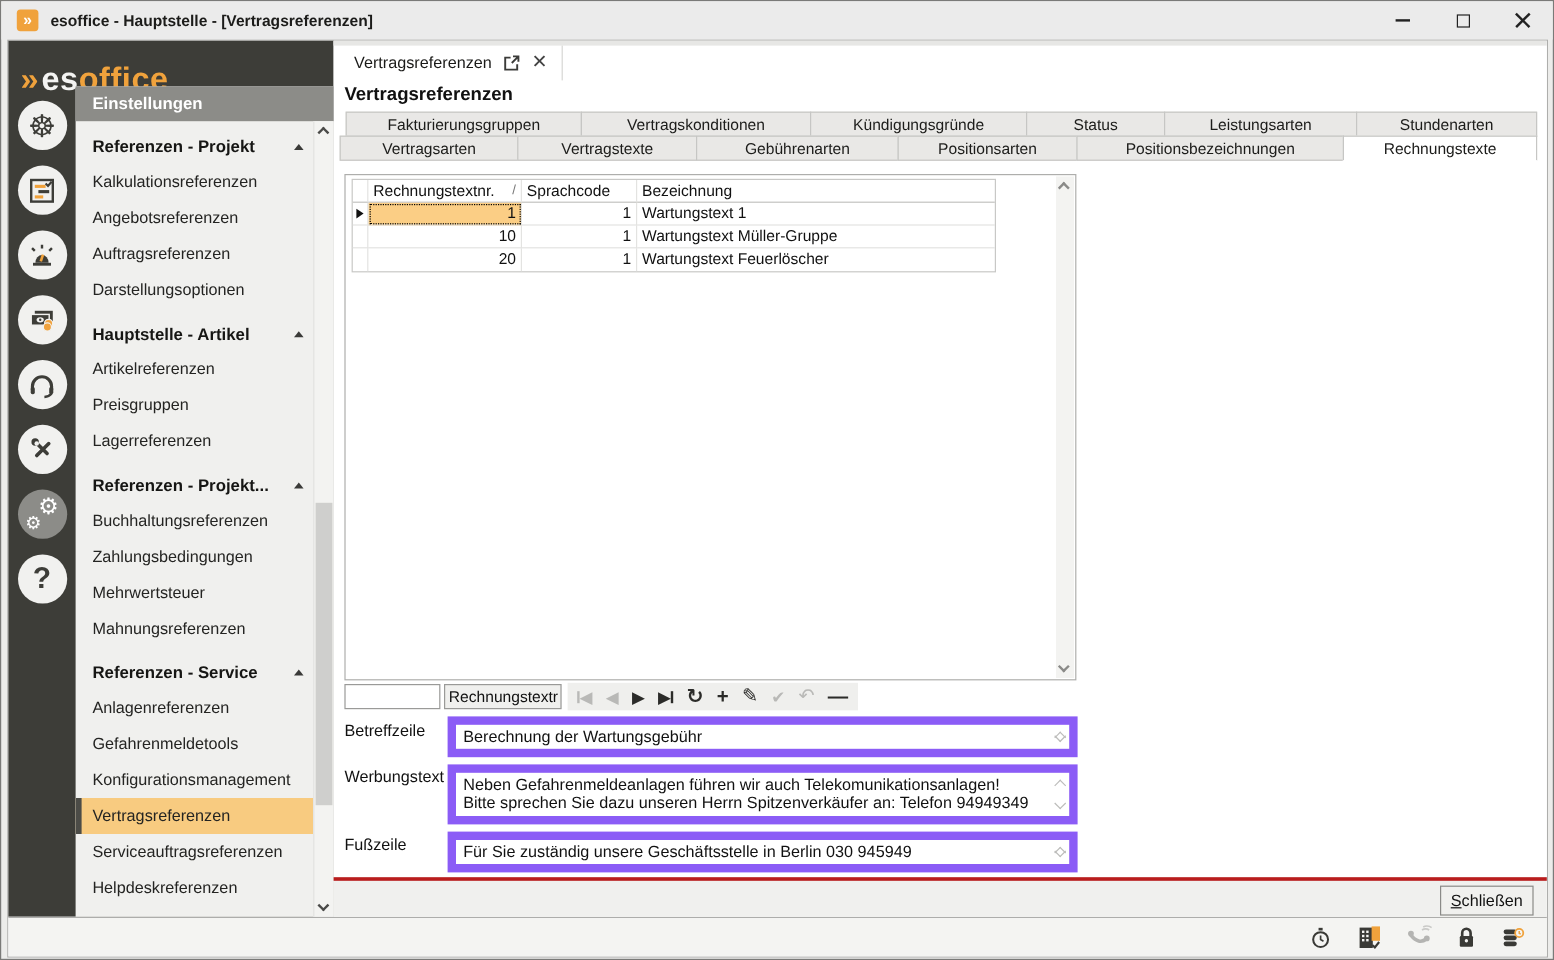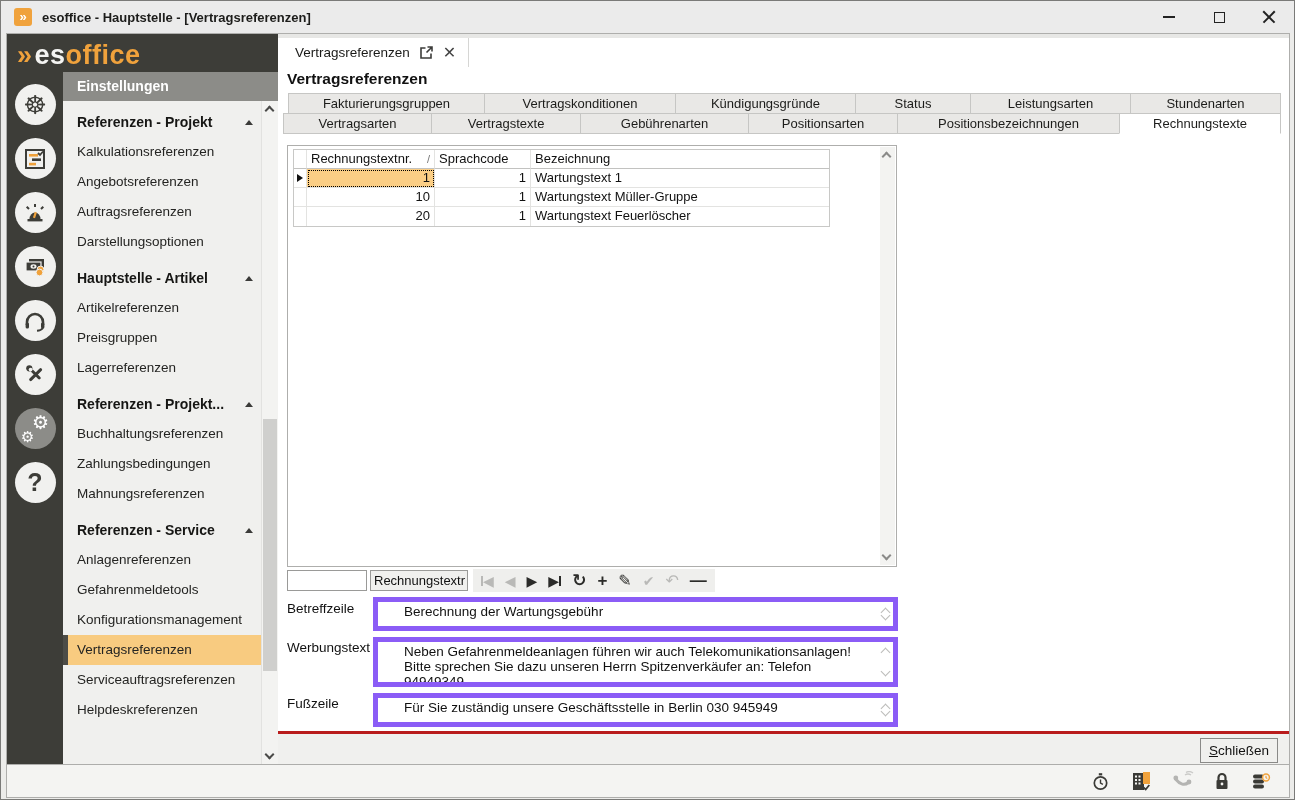--- a/index.html
+++ b/index.html
@@ -23,21 +23,21 @@
   .glyph-x::before,.glyph-x::after { content:""; position:absolute; left:-1px; top:6px; width:16px; height:1.7px; background:#222; }
   .glyph-x::before { transform:rotate(45deg); } .glyph-x::after { transform:rotate(-45deg); }
 
   
   .app { position:absolute; left:5px; top:32px; width:1284px; height:765px;
          border:1px solid #aeaeac; background:#fff; display:flex; flex-direction:column; }
   .app-main { flex:1; display:flex; min-height:0; }
 
   
   .sidebar { width:271px; background:#3d3d38; display:flex; flex-direction:column; flex:none; }
-  .logo-bar { height:38px; display:flex; align-items:flex-end; padding:0 0 2px 10px; }
+  .logo-bar { height:38px; display:flex; align-items:flex-start; padding:17px 0 2px 10px; }
   .logo { font-size:27px; font-weight:bold; line-height:30px; letter-spacing:.5px; }
   .logo .mark { color:#f0a23c; margin-right:2px; }
   .logo .p1 { color:#f4f4f2; } .logo .p2 { color:#f0a23c; }
   .sidebar-body { flex:1; display:flex; min-height:0; }
   .icon-strip { width:56px; flex:none; display:flex; flex-direction:column; align-items:center;
                 padding-top:12px; gap:13px; }
   .side-ico { width:41px; height:41px; border-radius:50%; background:#f1f1ef; color:#3d3d38;
               display:flex; align-items:center; justify-content:center; flex:none; }
   .side-ico.active { background:#8c8c88; color:#fff; }
   .side-ico .big { font-size:26px; line-height:1; }
@@ -113,21 +113,21 @@
              font-family:inherit; }
   .nav-toolbar { height:23px; margin-left:5px; background:#efefed; display:flex; align-items:center;
                  gap:11px; padding:0 8px; }
   .tb-ico { font-size:14px; line-height:1; color:#2b2b29; display:flex; align-items:center; }
   .tb-ico.dis { color:#b9b9b7; }
   .tb-ico .bar { width:2px; height:10px; background:currentColor; }
   .tb-ico.math { font-size:17px; font-weight:bold; }
 
   
   .fld-label { position:absolute; left:9px; font-size:13.5px; color:#111; }
-  .fld-wrap { position:absolute; left:95px; width:525px; border:5px solid #8b5cf6; background:#fff;padding-left:20px; }
+  .fld-wrap { position:absolute; left:95px; width:525px; border:7px solid #8b5cf6; background:#fff; }
   .fld-wrap textarea { width:100%; height:100%; border:none; resize:none; overflow:hidden; outline:none;
                        font-family:inherit; font-size:13.5px; color:#111; padding:2px 18px 2px 6px; background:transparent; }
   .ta-chev { position:absolute; right:4px; width:7px; height:7px; border-top:1.6px solid #bcbcba; border-right:1.6px solid #bcbcba; }
   .ta-chev.up { top:7px; transform:rotate(-45deg); }
   .ta-chev.down { bottom:7px; transform:rotate(135deg); }
 
   
   .footer-strip { height:33px; flex:none; background:#f0f0ee; border-top:3px solid #b91c1c; position:relative; }
   .close-btn { position:absolute; right:11px; top:4px; height:25px; min-width:71px; background:#f0f0ee;
                border:1px solid #8a8a88; font-size:13.5px; color:#111; font-family:inherit; padding:0 8px; }
@@ -251,20 +251,21 @@
               <div class="nav-item">Artikelreferenzen</div>
               <div class="nav-item">Preisgruppen</div>
               <div class="nav-item">Lagerreferenzen</div>
 
               <div class="nav-group-header">
                 <span>Referenzen - Projekt...</span>
                 <span class="collapse-arrow"></span>
               </div>
               <div class="nav-item">Buchhaltungsreferenzen</div>
               <div class="nav-item">Zahlungsbedingungen</div>
+              <div class="nav-item">Mehrwertsteuer</div>
               <div class="nav-item">Mahnungsreferenzen</div>
 
               <div class="nav-group-header">
                 <span>Referenzen - Service</span>
                 <span class="collapse-arrow"></span>
               </div>
               <div class="nav-item">Anlagenreferenzen</div>
               <div class="nav-item">Gefahrenmeldetools</div>
               <div class="nav-item">Konfigurationsmanagement</div>
               <div class="nav-item selected">Vertragsreferenzen</div>

